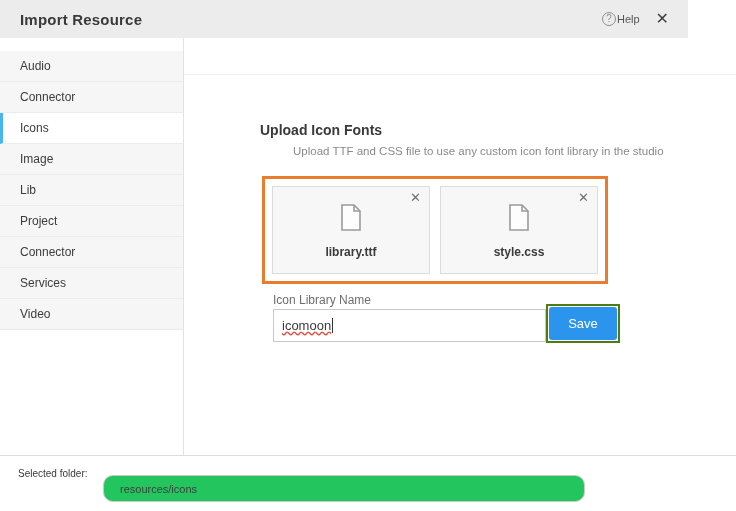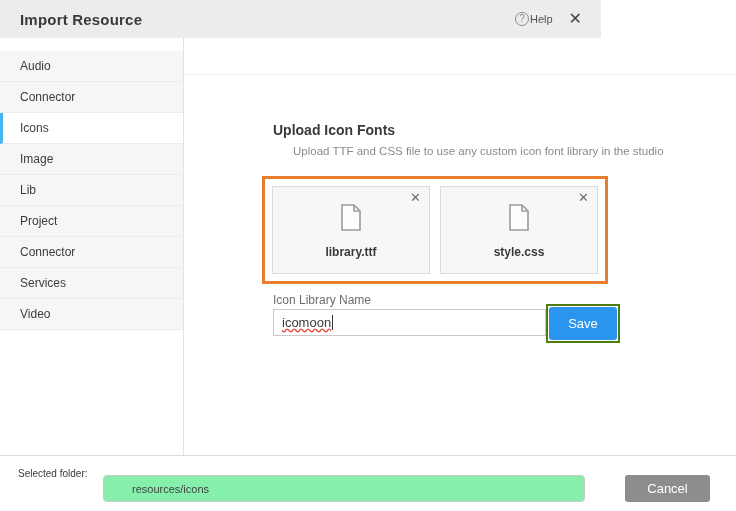--- a/index.html
+++ b/index.html
@@ -2,70 +2,70 @@
 <html><head>
 <meta charset="utf-8">
 <style>
   * { margin:0; padding:0; box-sizing:border-box; }
   html,body { background:#fff; }
   body { font-family:"Liberation Sans", sans-serif; }
 
   .dialog { position:relative; width:736px; height:511px; background:#fff; overflow:hidden; }
 
   
-  .header { position:absolute; top:0; left:0; width:601px; height:38px;
+  .header { position:absolute; top:0; left:0; width:688px; height:38px;
             background:#ececec; display:flex; align-items:center; }
   .header-title { margin-left:20px; font-size:15px; font-weight:bold; color:#3a3a3a; letter-spacing:0.2px; }
   .header-right { position:absolute; right:19px; top:0; height:38px; display:flex; align-items:center; }
   .help-btn { display:flex; align-items:center; cursor:pointer; }
   .help-circle { width:14px; height:14px; border:1.2px solid #8f8f8f; border-radius:50%;
                  color:#8f8f8f; font-size:10px; line-height:12px; text-align:center; }
   .help-label { margin-left:1px; font-size:11px; color:#555; }
   .close-x { margin-left:16px; font-size:16px; color:#3f3f3f; cursor:pointer; line-height:1; }
 
   
   .sidebar { position:absolute; top:38px; left:0; width:184px; height:417px;
              background:#fff; border-right:1px solid #e2e2e2; padding-top:13px; }
   .side-item { height:31px; line-height:30px; padding-left:20px; background:#f6f6f6;
                border-bottom:1px solid #ececec; font-size:12px; color:#3c3c3c; cursor:pointer; }
   .side-item.active { background:#fff; border-left:3px solid #45b6f2; padding-left:17px; }
 
   
   .main { position:absolute; top:38px; left:184px; width:552px; height:417px; background:#fff; }
   .main-top-divider { position:absolute; top:36px; left:0; right:0; border-top:1px solid #f1f1f1; }
-  .main-heading { position:absolute; left:89px; top:84px; font-size:14px; font-weight:bold; color:#3a3a3a; }
+  .main-heading { position:absolute; left:76px; top:84px; font-size:14px; font-weight:bold; color:#3a3a3a; }
   .main-subtitle { position:absolute; left:89px; top:107px; font-size:11.5px; color:#8a8a8a;margin-left:20px; }
 
   .files-highlight { position:absolute; left:78px; top:138px; width:346px; height:108px;
                      border:3px solid #e87d2e; display:flex; gap:10px; padding:7px; background:#fff; }
   .file-card { flex:1; position:relative; background:#f7f7f7; border:1px solid #dcdcdc;
                display:flex; flex-direction:column; align-items:center; justify-content:center; }
   .file-remove { position:absolute; top:3px; right:8px; font-size:13px; color:#6f6f6f; cursor:pointer; }
   .file-icon { margin-top:2px; }
   .file-name { margin-top:10px; font-size:12px; font-weight:bold; color:#3a3a3a; }
 
   .name-label { position:absolute; left:89px; top:255px; font-size:12px; color:#6e6e6e; }
-  .name-input { position:absolute; left:89px; top:271px; width:273px; height:27px;
+  .name-input { position:absolute; left:89px; top:271px; width:273px; height:33px;
                 border:1px solid #c9c9c9; background:#fff; display:flex; align-items:center;
                 padding-left:8px; font-size:13px; color:#3a3a3a; }
   .spellcheck { text-decoration-line:underline; text-decoration-style:wavy; text-decoration-color:#e5473a; }
   .caret { display:inline-block; width:1px; height:15px; background:#333; margin-left:1px; }
 
   .save-highlight { position:absolute; left:362px; top:266px; width:74px; height:39px;
                     border:2px solid #4d7c0f; padding:1px; background:#fff; }
   .save-btn { width:100%; height:100%; background:#2b94ed; border:none; border-radius:3px;
               color:#fff; font-size:13px; font-family:"Liberation Sans", sans-serif; cursor:pointer; }
 
   
   .footer { position:absolute; top:455px; left:0; width:736px; height:56px;
             background:#fff; border-top:1px solid #dcdcdc; }
   .folder-label { position:absolute; left:18px; top:12px; font-size:10px; color:#3a3a3a; }
   .folder-input { position:absolute; left:103px; top:19px; width:482px; height:27px;
-                  background:#86efac; border:1px solid #c9c9c9; border-radius:4px;
-                  display:flex; align-items:center; padding-left:28px; font-size:11px; color:#3f3f3f; }
+                  background:#22c55e; border:1px solid #c9c9c9; border-radius:10px;
+                  display:flex; align-items:center; padding-left:16px; font-size:11px; color:#3f3f3f; }
   .cancel-btn { position:absolute; right:26px; top:19px; width:85px; height:27px;
                 background:#8d8d8d; border:none; border-radius:3px; color:#fff;
                 font-size:13px; font-family:"Liberation Sans", sans-serif; cursor:pointer; }
 </style>
 </head>
 <body>
 
 <div class="dialog">
 
   <div class="header">
@@ -129,16 +129,15 @@
     <div class="save-highlight">
       <button class="save-btn">Save</button>
     </div>
   </div>
 
   <div class="footer">
     <div class="folder-label">Selected folder:</div>
     <div class="folder-input">
       <span>resources/icons</span>
     </div>
-    <button class="cancel-btn">Cancel</button>
   </div>
 
 </div>
 
 </body></html>

